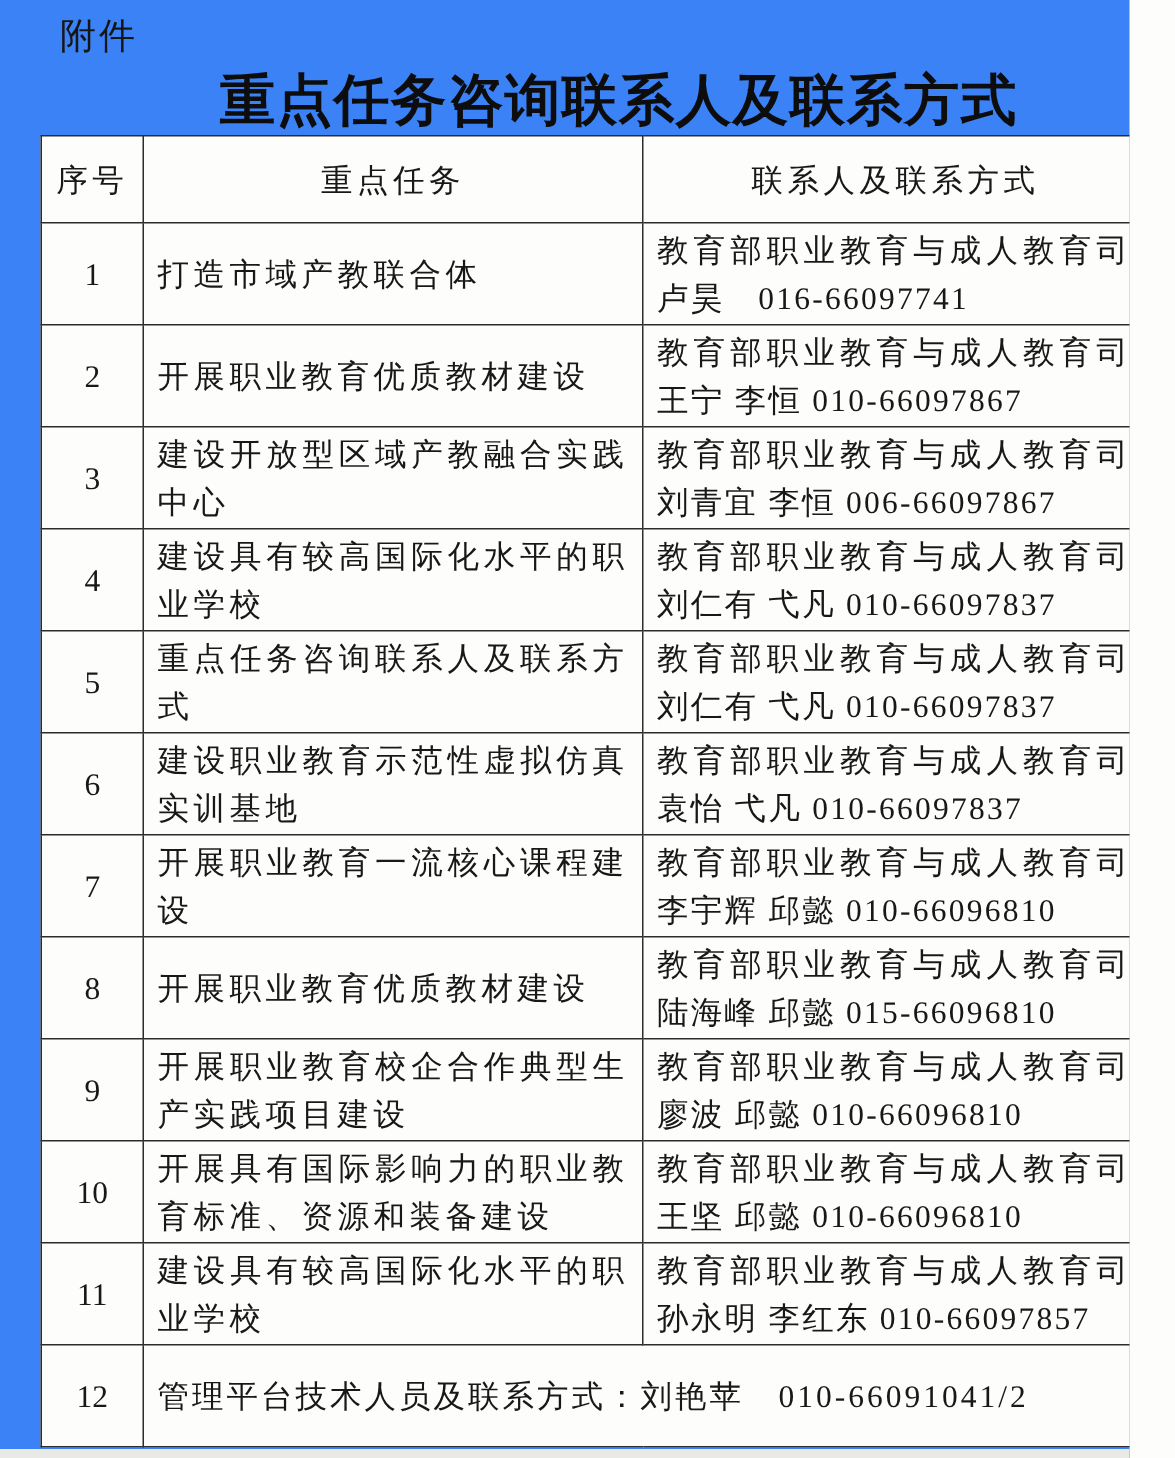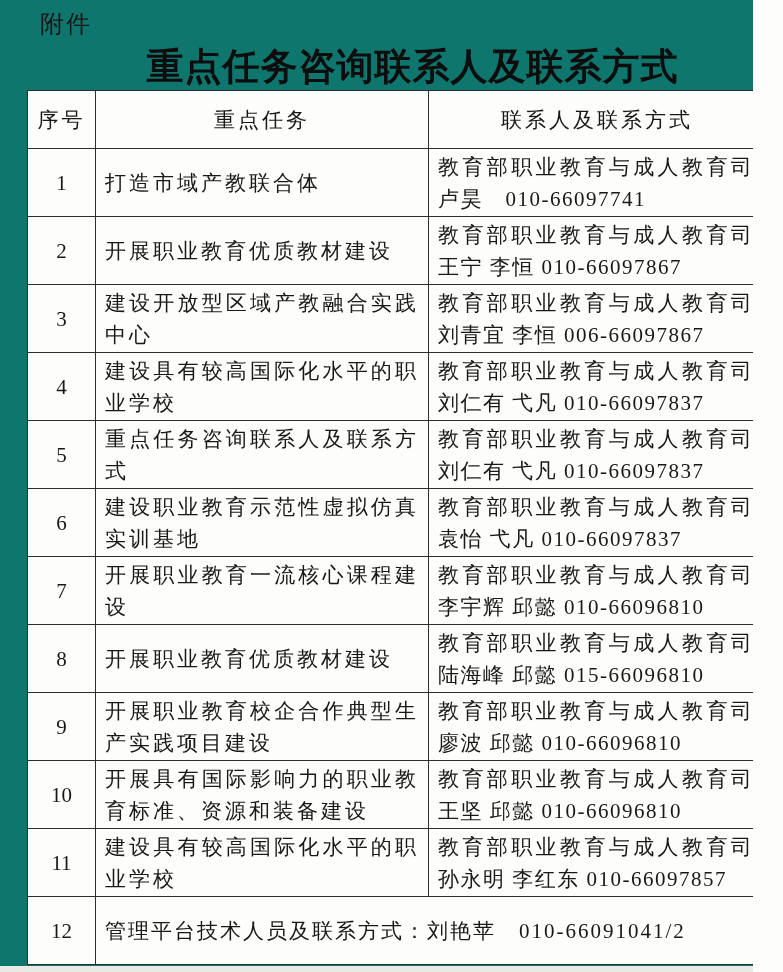--- a/index.html
+++ b/index.html
@@ -6,21 +6,21 @@
   html, body {
     width: 783px;
     background: #fdfdfb;
     font-family: "Liberation Serif", "DejaVu Serif", serif;
     color: #1c1c1c;
   }
   .page {
     position: relative;
     width: 753px;
     height: 972px;
-    background: #0f766e;
+    background: #3b82f6;
     overflow: hidden;
   }
   .attachment {
     position: absolute;
     top: 8px;
     left: 40px;
     font-size: 24px;
     letter-spacing: 2px;
     color: #161616;
   }
@@ -118,21 +118,21 @@
         <th>重点任务</th>
         <th>联系人及联系方式</th>
       </tr>
     </thead>
     <tbody>
       <tr>
         <td class="cell-no">1</td>
         <td class="cell-task">打造市域产教联合体</td>
         <td class="cell-contact">
           <div class="dept">教育部职业教育与成人教育司</div>
-          <div class="person">卢昊　010-66097741</div>
+          <div class="person">卢昊　016-66097741</div>
         </td>
       </tr>
       <tr>
         <td class="cell-no">2</td>
         <td class="cell-task">开展职业教育优质教材建设</td>
         <td class="cell-contact">
           <div class="dept">教育部职业教育与成人教育司</div>
           <div class="person">王宁 李恒 010-66097867</div>
         </td>
       </tr>

